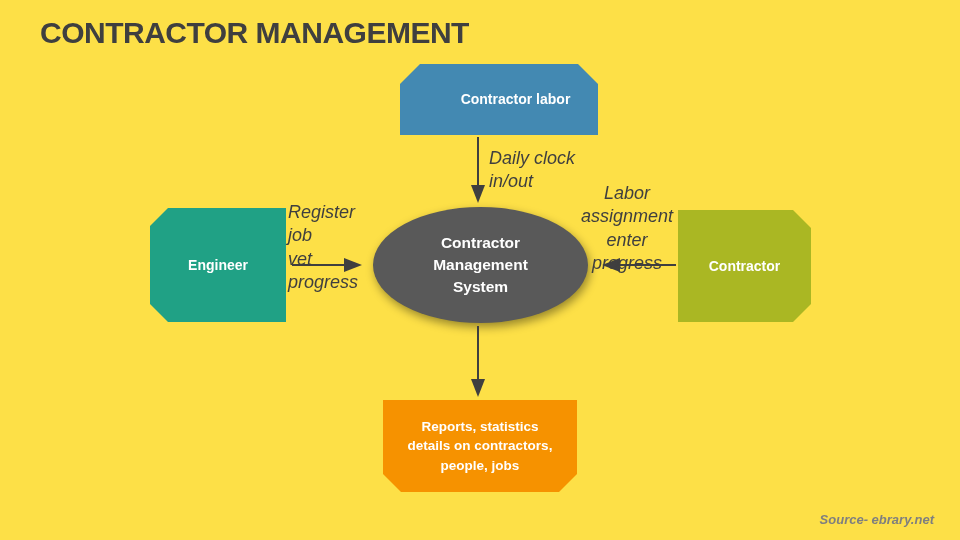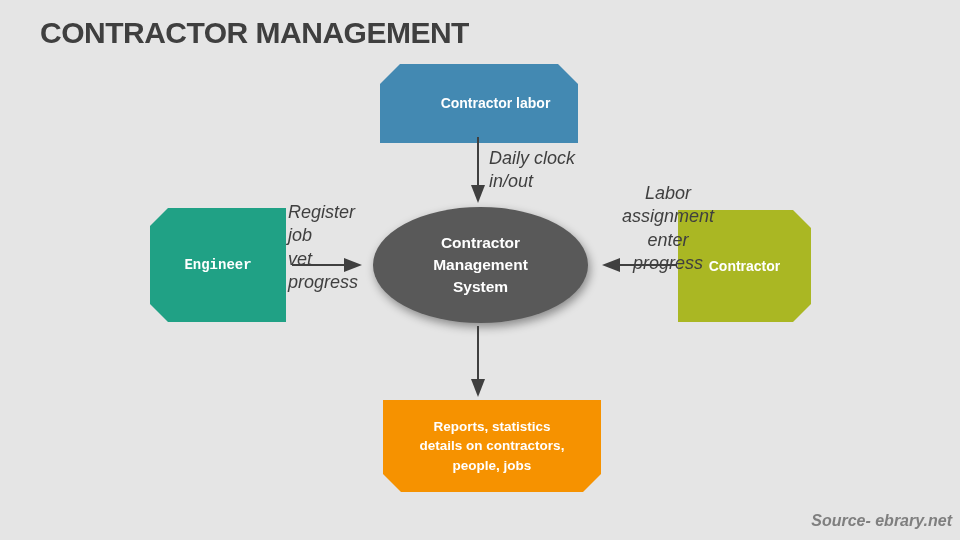--- a/index.html
+++ b/index.html
@@ -43,24 +43,24 @@
   }
   .node.cut-left {
     clip-path: polygon(18px 0, 100% 0, 100% 100%, 18px 100%, 0 calc(100% - 18px), 0 18px);
   }
   .node.cut-right {
     clip-path: polygon(0 0, calc(100% - 18px) 0, 100% 18px, 100% calc(100% - 18px), calc(100% - 18px) 100%, 0 100%);
   }
   .node.cut-bottom {
     clip-path: polygon(0 0, 100% 0, 100% calc(100% - 18px), calc(100% - 18px) 100%, 18px 100%, 0 calc(100% - 18px));
   }
-  .node-top    { left: 380px; top: 64px;  width: 198px; height: 79px; padding-left: 43px; }
-  .node-left   { left: 150px; top: 208px; width: 136px; height: 114px; font-family: Liberation Mono, monospace; }
+  .node-top    { left: 400px; top: 64px;  width: 198px; height: 71px; padding-left: 43px; }
+  .node-left   { left: 150px; top: 208px; width: 136px; height: 114px; }
   .node-right  { left: 678px; top: 210px; width: 133px; height: 112px; }
-  .node-bottom { left: 383px; top: 400px; width: 218px; height: 92px; font-size: 13.5px; }
+  .node-bottom { left: 383px; top: 400px; width: 194px; height: 92px; font-size: 13.5px; }
   .center-ellipse {
     position: absolute;
     left: 373px;
     top: 207px;
     width: 215px;
     height: 116px;
     border-radius: 50%;
     display: flex;
     align-items: center;
     justify-content: center;
@@ -75,42 +75,42 @@
   .edge-label {
     position: absolute;
     font-style: italic;
     font-size: 18px;
     color: #3f3f3f;
     line-height: 1.3;
     white-space: pre-line;
   }
   .edge-label-top   { left: 489px; top: 147px; text-align: left; }
   .edge-label-left  { left: 288px; top: 201px; width: 90px; text-align: left; }
-  .edge-label-right { left: 578px; top: 182px; width: 98px; text-align: center; margin-left: 41px; }
+  .edge-label-right { left: 578px; top: 182px; width: 98px; text-align: center; }
   .arrow-layer {
     position: absolute;
     left: 0; top: 0;
     width: 960px; height: 540px;
     pointer-events: none;
   }
   .source-credit {
     position: absolute;
-    right: 8px;
+    right: 26px;
     top: 512px;
-    font-size: 16px;
+    font-size: 13px;
     font-style: italic;
     font-weight: bold;
     color: #7f7f7f;
     text-align: center;
   }
 </style>
 </head>
 <body>
 
-<div class="slide" style="background-color: #e5e5e5;">
+<div class="slide" style="background-color: #fde047;">
 
   <h1 class="slide-title" style="color: rgb(63, 63, 63);">CONTRACTOR MANAGEMENT</h1>
 
   <div class="node node-top cut-top" style="background-color: rgb(67, 137, 178);">
     <span>Contractor labor</span>
   </div>
 
   <div class="node node-left cut-left" style="background-color: rgb(32, 161, 133);">
     <span>Engineer</span>
   </div>

